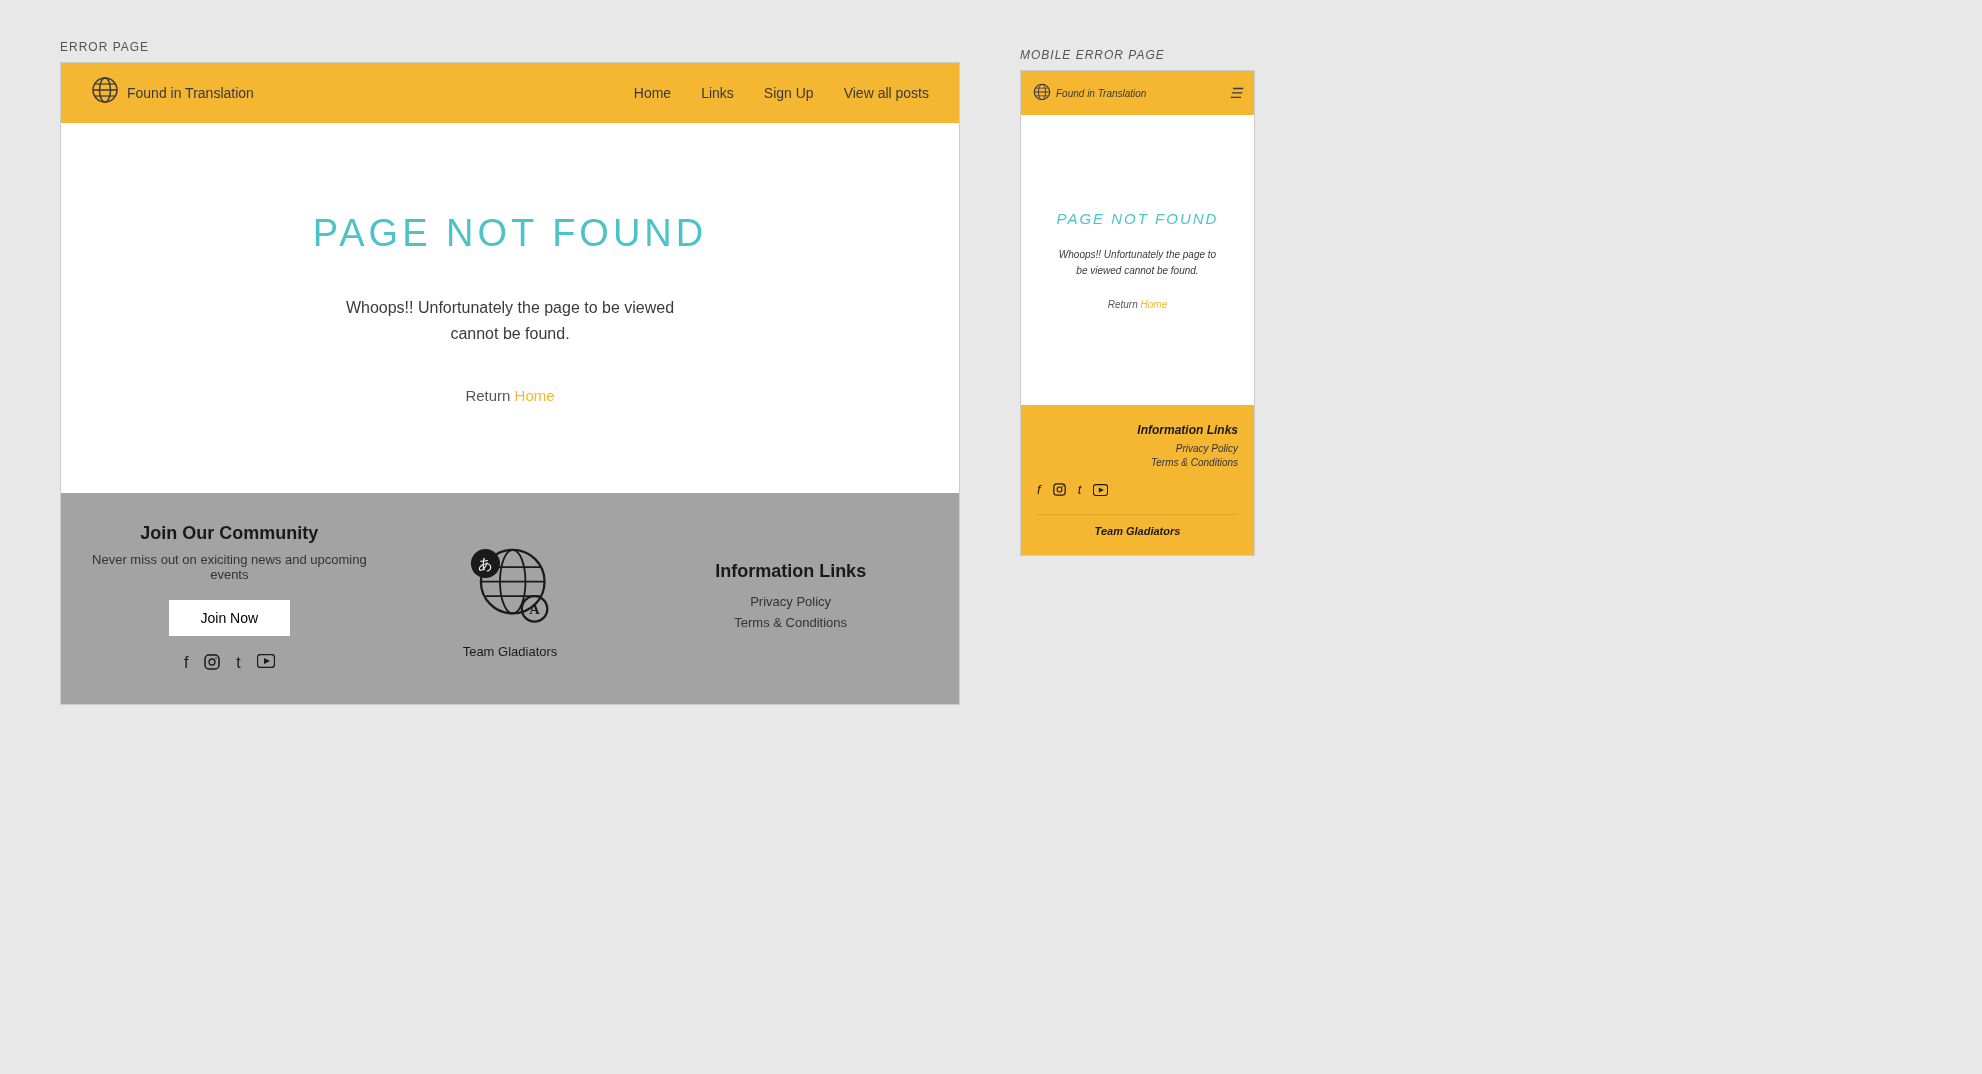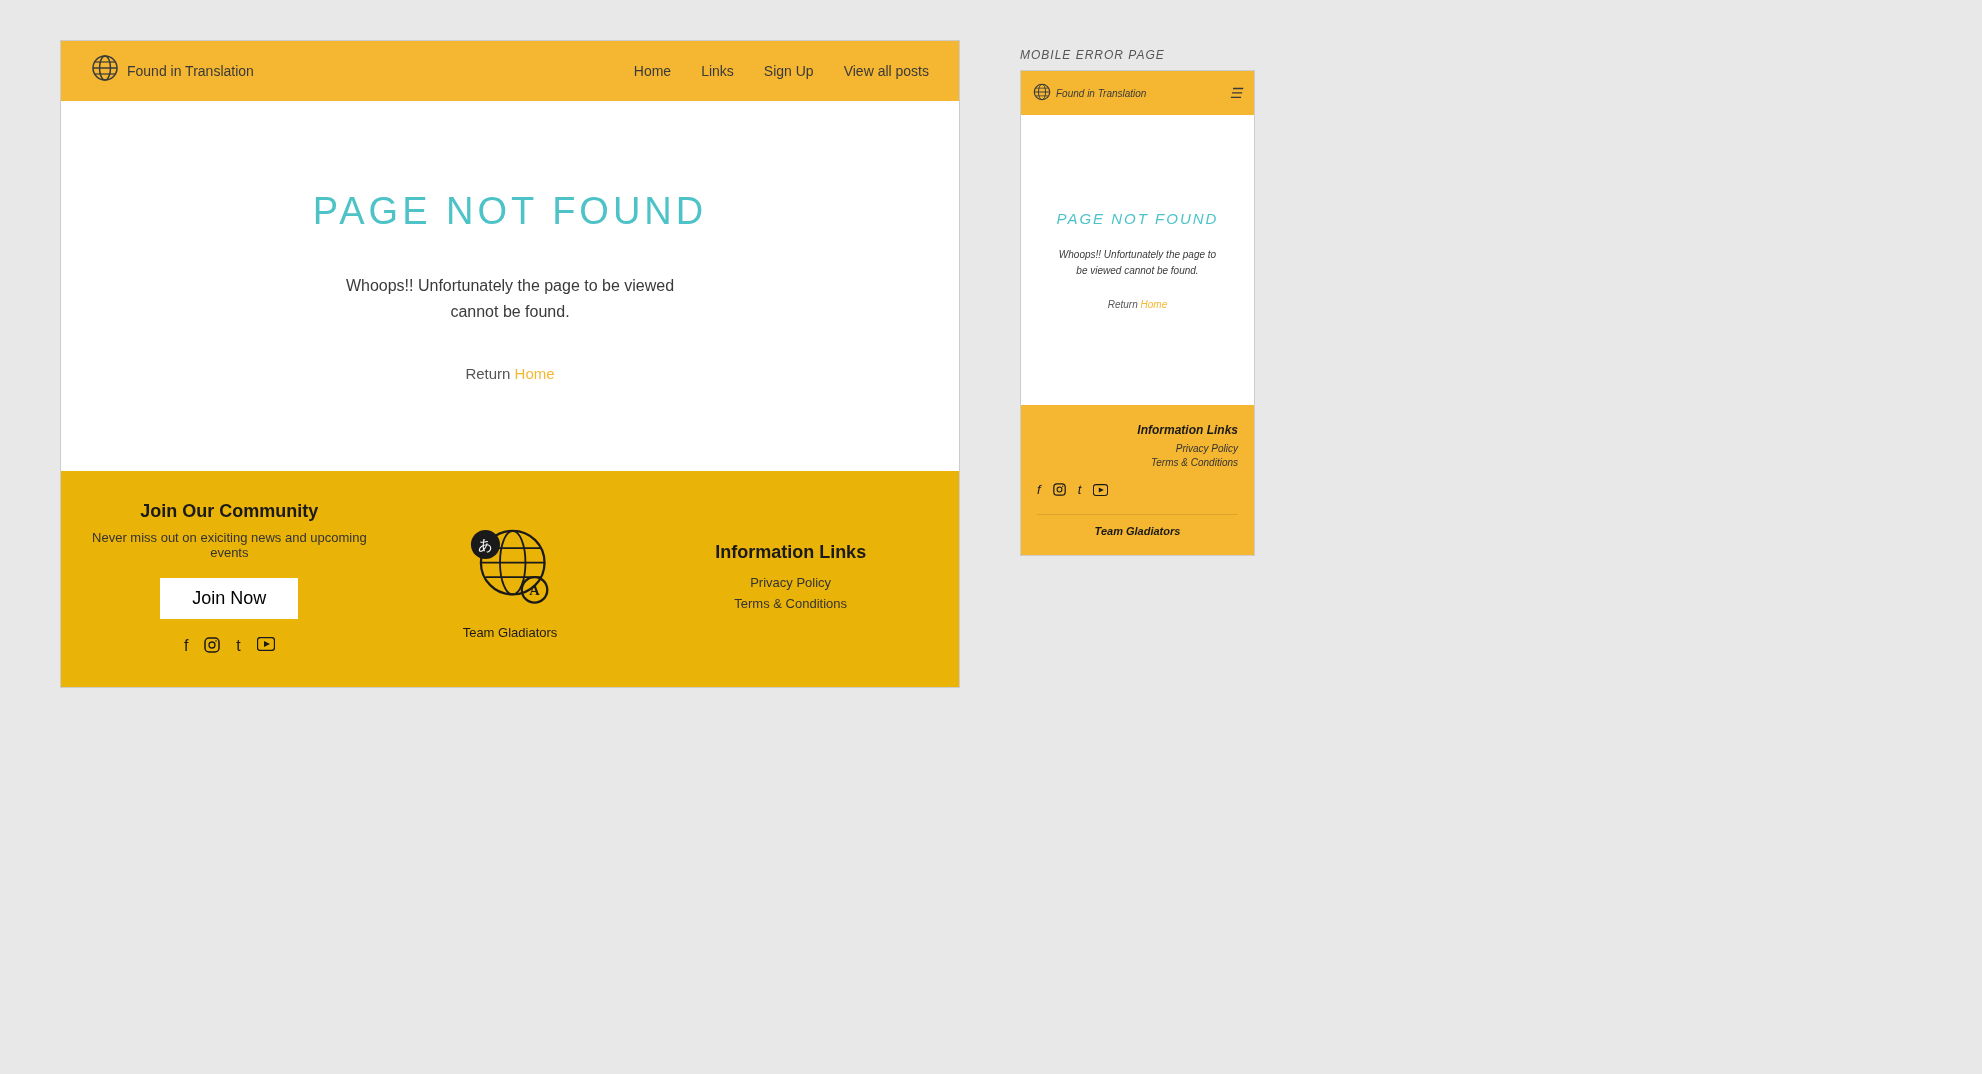--- a/index.html
+++ b/index.html
@@ -109,21 +109,21 @@
     }
 
     .return-link {
       color: #F5B731;
       cursor: pointer;
       text-decoration: none;
     }
 
     
     .desktop-footer {
-      background-color: #eab308;
+      background-color: #a3a3a3;
       display: grid;
       grid-template-columns: 1fr 1fr 1fr;
       padding: 30px 28px;
       min-height: 180px;
       align-items: center;
     }
 
     .footer-community {
       text-align: center;
     }
@@ -138,21 +138,21 @@
     .footer-community-sub {
       font-size: 13px;
       color: #333;
       margin-bottom: 18px;
     }
 
     .join-btn {
       background: #fff;
       border: none;
       padding: 10px 32px;
-      font-size: 18px;
+      font-size: 14px;
       font-weight: 500;
       cursor: pointer;
       display: block;
       margin: 0 auto 18px auto;
     }
 
     .social-icons {
       display: flex;
       justify-content: center;
       gap: 16px;
@@ -335,20 +335,21 @@
       padding-top: 10px;
       border-top: 1px solid rgba(0,0,0,0.1);
     }
   </style>
 </head>
 <body>
 
 <div class="pages-row">
 
   <div class="desktop-container">
+    <div class="page-label">ERROR PAGE</div>
     <div class="desktop-wrapper">
 
       <header class="desktop-header">
         <div class="logo-area">
           <span class="logo-icon">
             <svg width="28" height="28" viewBox="0 0 28 28" fill="none" xmlns="http://www.w3.org/2000/svg">
               <circle cx="14" cy="14" r="12" stroke="#3a3a3a" stroke-width="1.5" fill="none"></circle>
               <ellipse cx="14" cy="14" rx="5.5" ry="12" stroke="#3a3a3a" stroke-width="1.5" fill="none"></ellipse>
               <line x1="2" y1="14" x2="26" y2="14" stroke="#3a3a3a" stroke-width="1.5"></line>
               <line x1="4" y1="8" x2="24" y2="8" stroke="#3a3a3a" stroke-width="1.2"></line>

